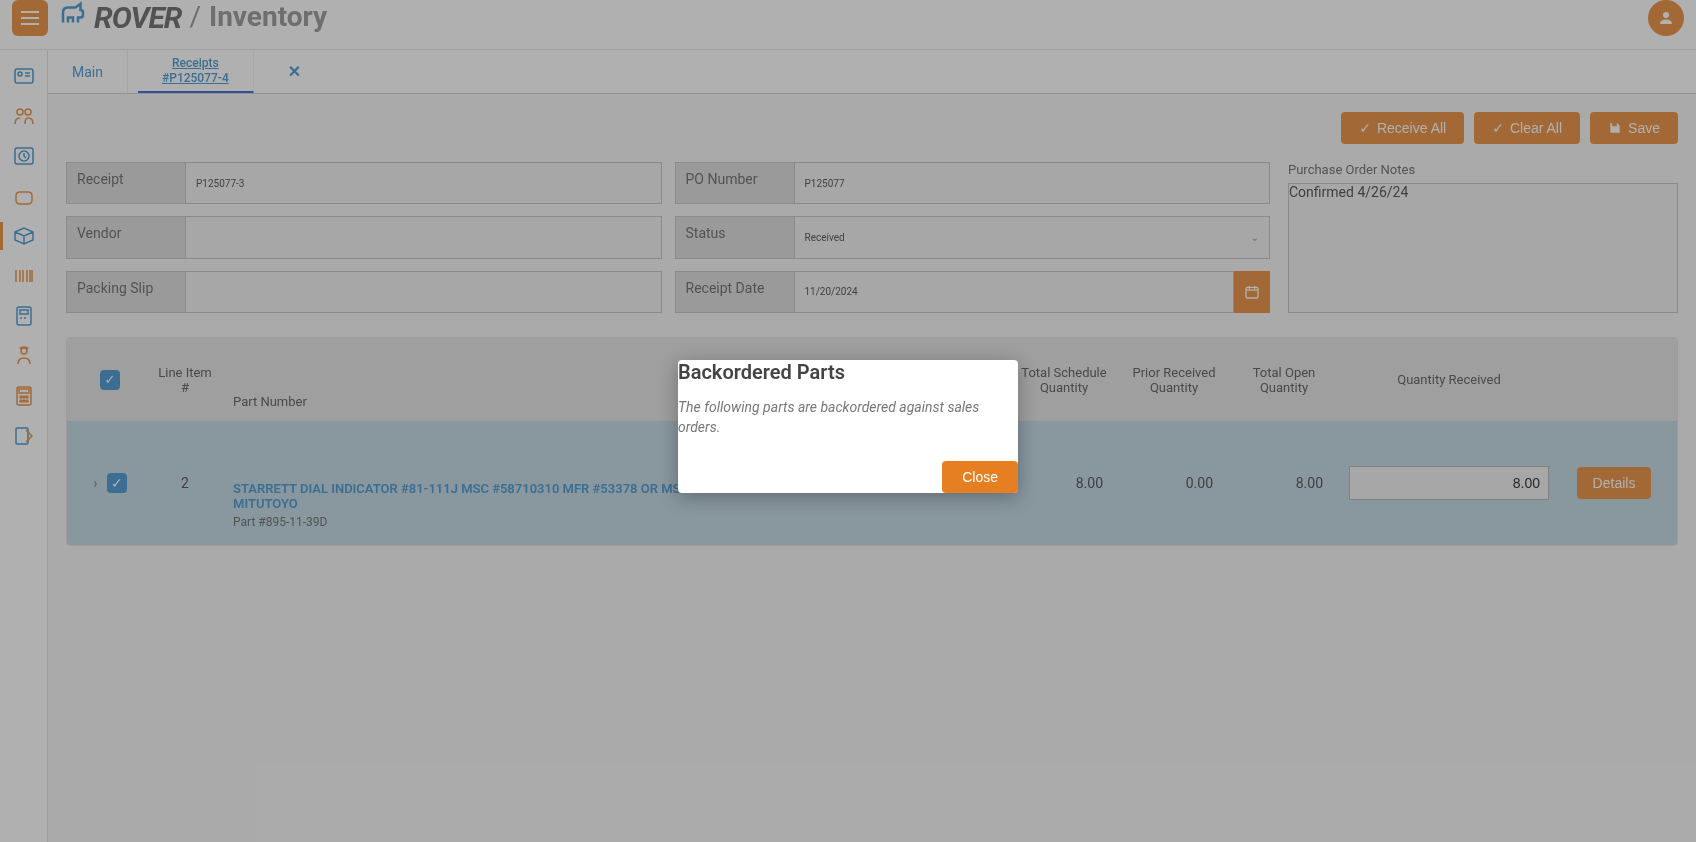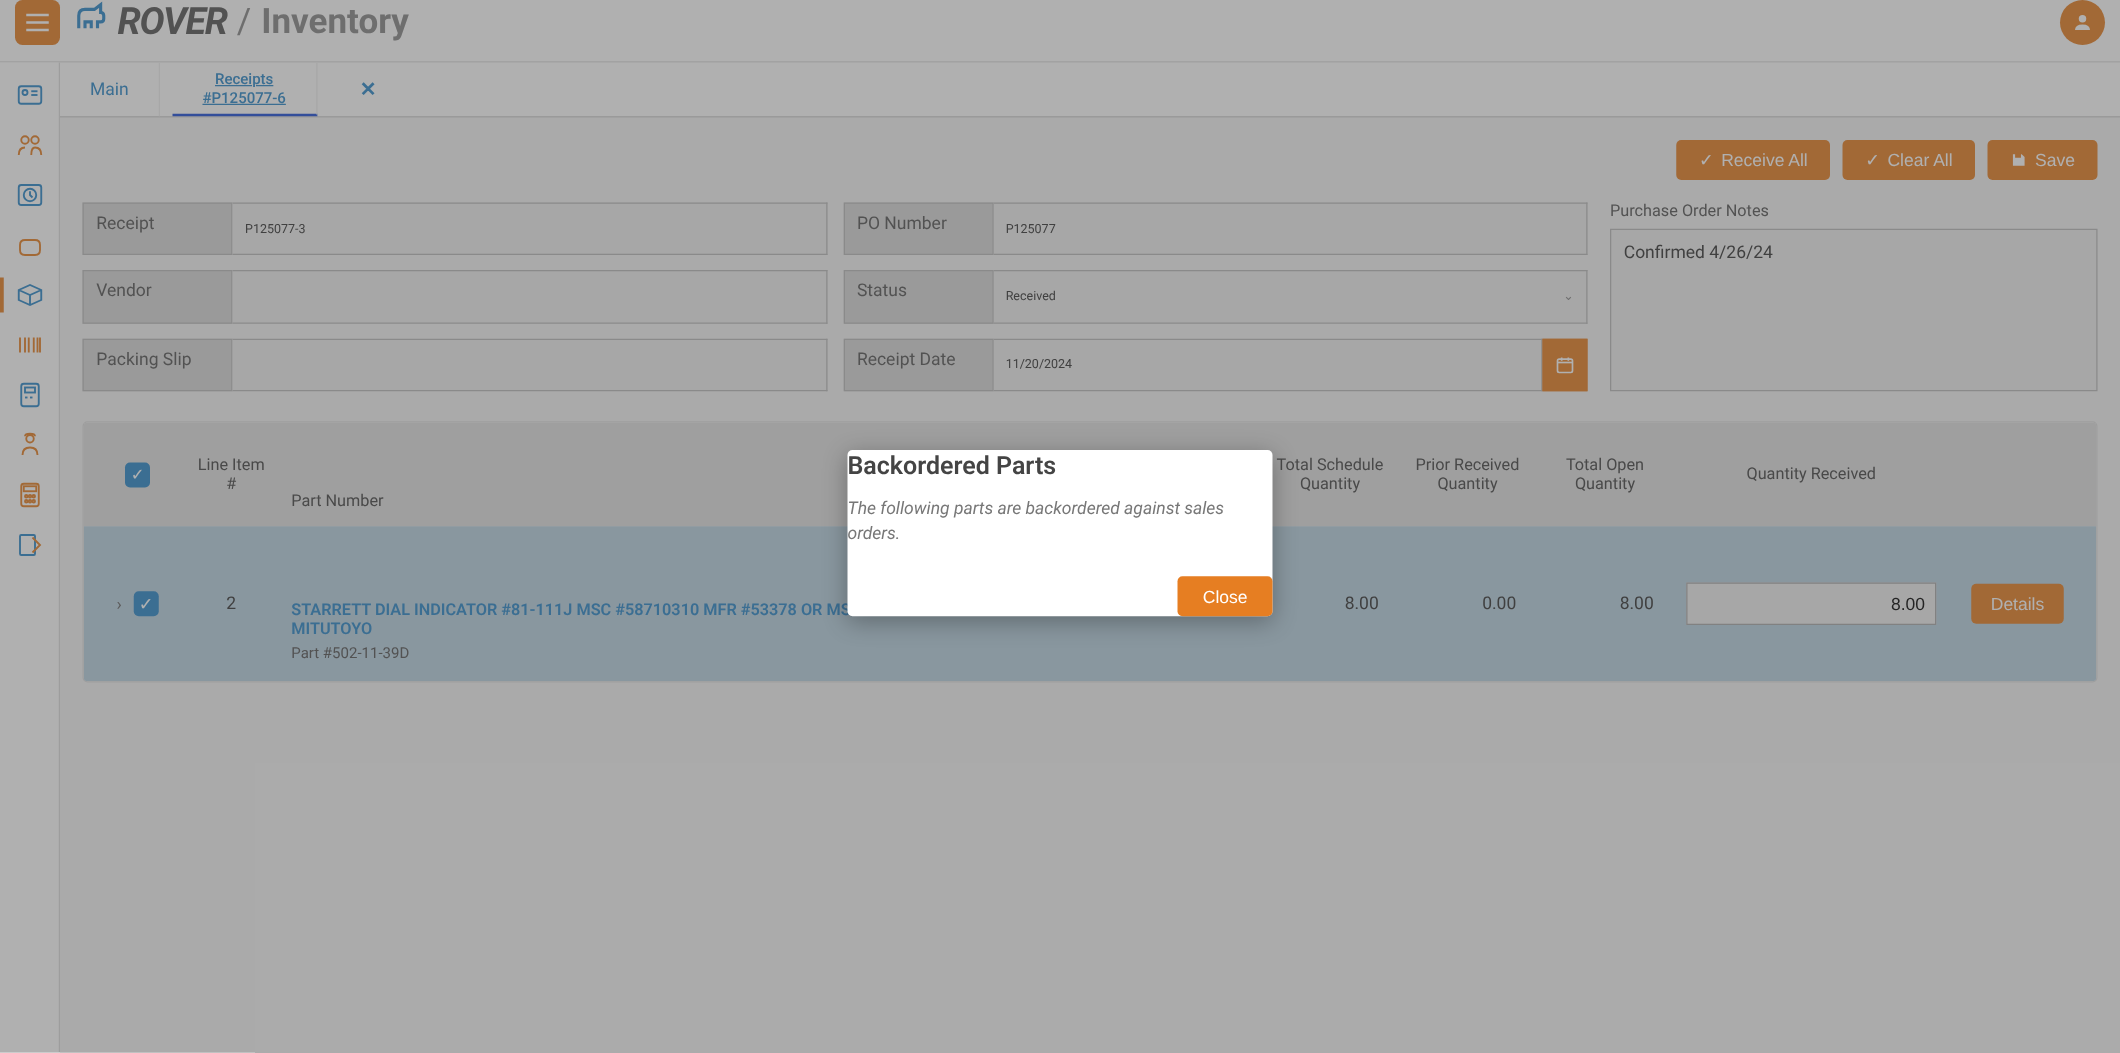--- a/index.html
+++ b/index.html
@@ -204,21 +204,20 @@
 }
 .notes-label {
   font-size:13px;
   color:#555;
   margin-bottom:6px;
 }
 .notes-box {
   border:1px solid #bbb;
   background:#eee;
   height:130px;
-  padding:10px;
   font-size:14px;
 }
 .table-wrap {
   margin-top:24px;
   background:#fff;
   border:1px solid #ddd;
   border-radius:4px;
   overflow:hidden;
 }
 .thead {
@@ -442,21 +441,21 @@
           <path d="M14 6 L20 12 L14 18" stroke="#e67e22"></path>
         </svg>
       </div>
   </div>
 
   <div class="main">
     <div class="tabs">
       <div class="tab single-line">Main</div>
       <div class="tab active tab-multi">
         <span>Receipts</span>
-        <span>#P125077-6</span>
+        <span>#P125077-4</span>
       </div>
       <div class="tab" style="border-right:none;padding:0 12px;">
         <span class="tab-close">✕</span>
       </div>
     </div>
 
     <div class="content">
       <div class="action-row">
         <button class="btn">
           <span>✓</span>
@@ -531,21 +530,21 @@
           <div class="th col-det"></div>
         </div>
         <div class="trow">
           <div class="td col-chk">
             <span class="expand-chev">›</span>
             <span class="checkbox">✓</span>
           </div>
           <div class="td col-line">2</div>
           <div class="td col-part">
             <div class="part-desc">STARRETT DIAL INDICATOR #81-111J MSC #58710310 MFR #53378 OR MSC#06254957 MFR #1803A-10 MITUTOYO</div>
-            <div class="part-sub">Part #502-11-39D</div>
+            <div class="part-sub">Part #895-11-39D</div>
           </div>
           <div class="td col-due"></div>
           <div class="td col-sched num">8.00</div>
           <div class="td col-prior num">0.00</div>
           <div class="td col-open num">8.00</div>
           <div class="td col-qty">
             <input class="qty-input" value="8.00" style="">
           </div>
           <div class="td col-det">
             <button class="details-btn">Details</button>

